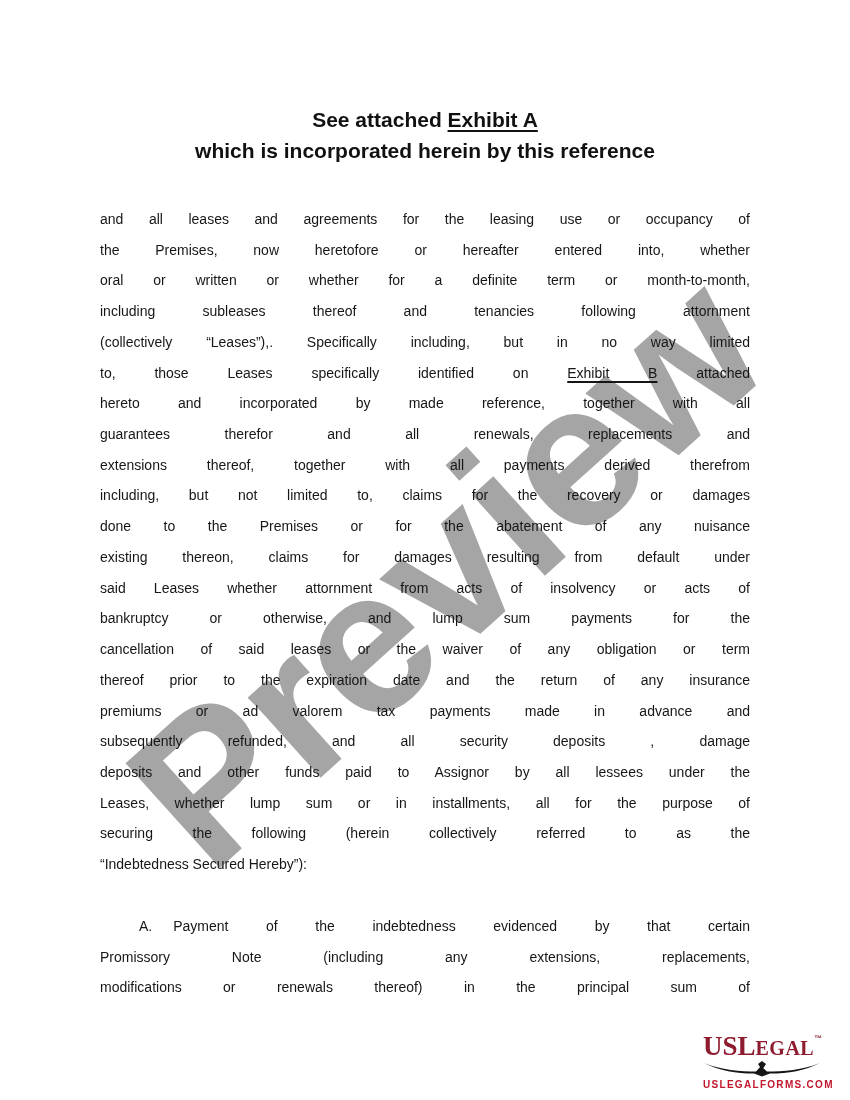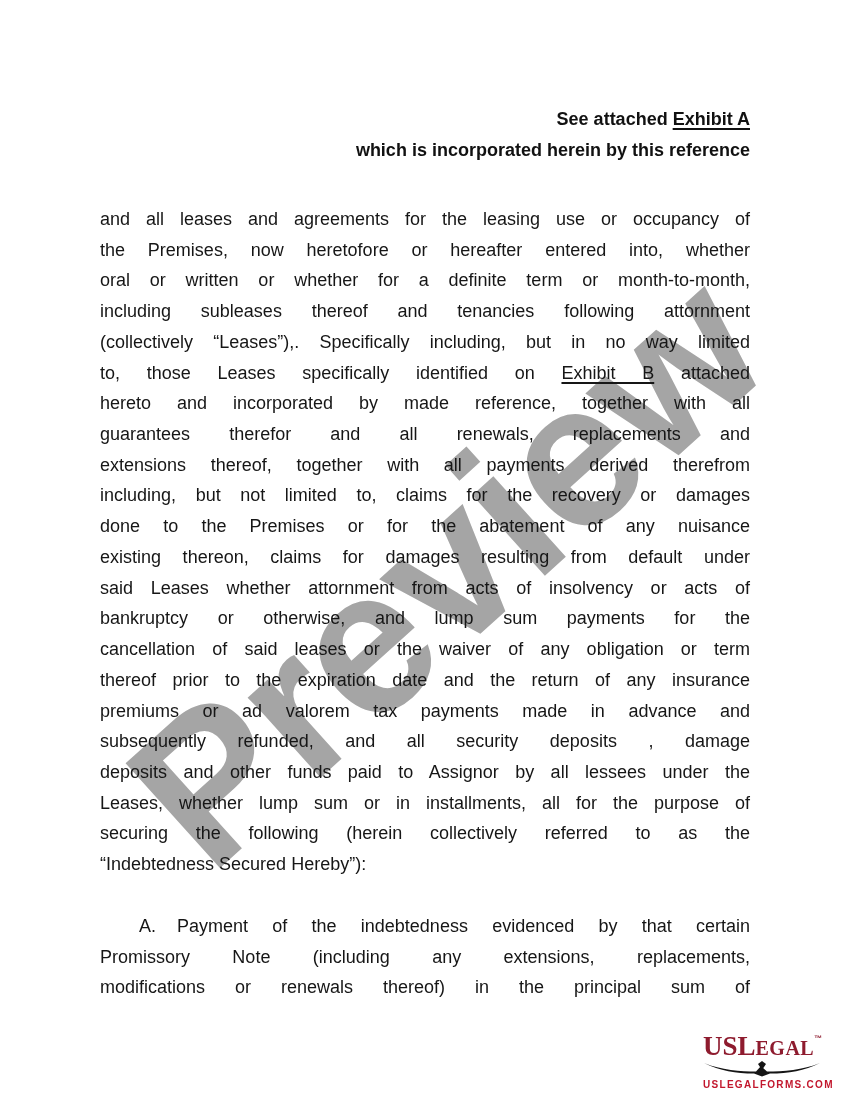--- a/index.html
+++ b/index.html
@@ -29,30 +29,30 @@
     letter-spacing: -2px;
     user-select: none;
   }
   #column {
     position: absolute;
     left: 100px; top: 104px;
     width: 650px;
     z-index: 2;
   }
   .hline {
-    text-align: right;
+    text-align: center;
     font-weight: bold;
-    font-size: 18px;
+    font-size: 21px;
     line-height: 31px;
     color: #111;
   }
   #heading { margin-bottom: 38px; }
   #para1 { margin-bottom: 31px; }
   .pline {
-    font-size: 18px;
+    font-size: 14px;
     line-height: 30.72px;
     height: 30.72px;
     color: #161616;
     white-space: nowrap;
   }
   .pline.just {
     white-space: normal;
     text-align: justify;
     text-align-last: justify;
   }

